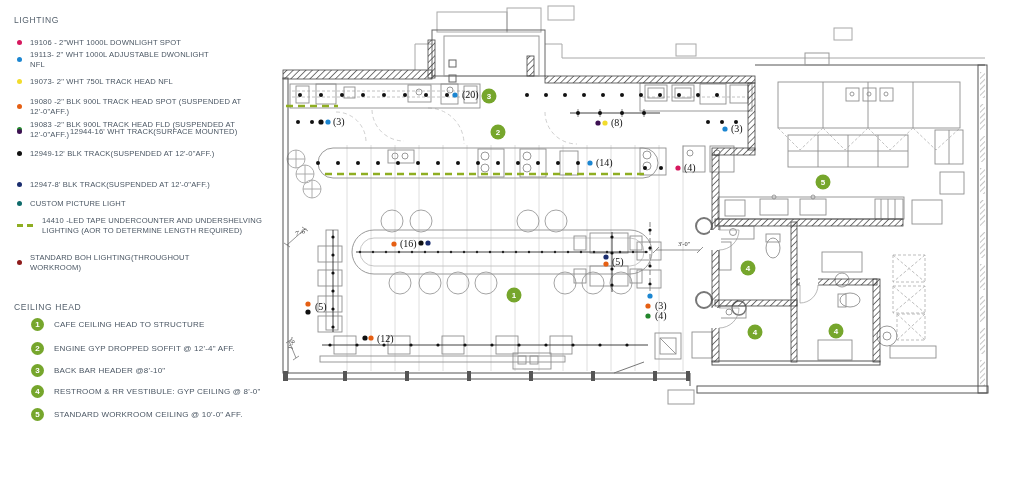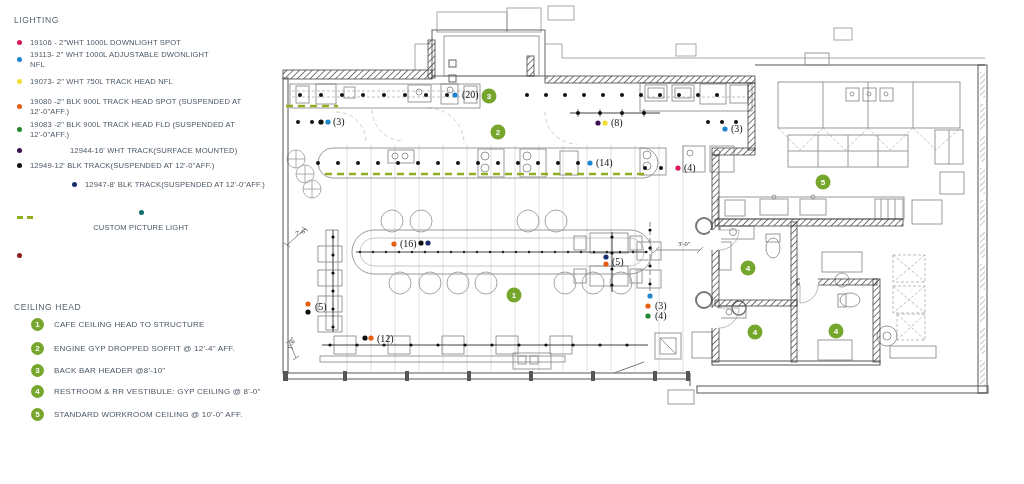--- a/index.html
+++ b/index.html
@@ -502,41 +502,43 @@
         <span>19073- 2" WHT 750L TRACK HEAD NFL</span>
       </div>
       <div class="lrow" style="top: 97px;">
         <span class="mdot" style="background: rgb(229, 95, 19);"></span>
         <span>19080 -2" BLK 900L TRACK HEAD SPOT (SUSPENDED AT<br>12'-0"AFF.)</span>
       </div>
       <div class="lrow" style="top: 120px;">
         <span class="mdot" style="background: rgb(35, 134, 44);"></span>
         <span>19083 -2" BLK 900L TRACK HEAD FLD (SUSPENDED AT<br>12'-0"AFF.)</span>
       </div>
-      <div class="lrow" style="top: 146px; gap: 48px;">
+      <div class="lrow" style="top: 127px; gap: 48px;">
         <span class="mdot" style="background: rgb(61, 17, 82);"></span>
         <span>12944-16' WHT TRACK(SURFACE MOUNTED)</span>
       </div>
-      <div class="lrow" style="top: 161px;">
+      <div class="lrow" style="top: 149px;">
         <span class="mdot" style="background: rgb(17, 17, 17);"></span>
         <span>12949-12' BLK TRACK(SUSPENDED AT 12'-0"AFF.)</span>
       </div>
-      <div class="lrow" style="top: 180px; justify-content: flex-end;">
+      <div class="lrow" style="top: 180px;">
         <span class="mdot" style="background: rgb(26, 45, 110);"></span>
         <span>12947-8' BLK TRACK(SUSPENDED AT 12'-0"AFF.)</span>
       </div>
-      <div class="lrow" style="top: 210px; flex-direction: column;">
+      <div class="lrow" style="top: 199px;">
         <span class="mdot" style="background: rgb(15, 107, 107);"></span>
         <span>CUSTOM PICTURE LIGHT</span>
       </div>
       <div class="lrow" style="top: 216px;">
         <span class="mdash" style="background: repeating-linear-gradient(90deg, rgb(143, 174, 34) 0px, rgb(143, 174, 34) 6px, transparent 6px, transparent 10px);"></span>
+        <span>14410 -LED TAPE UNDERCOUNTER AND UNDERSHELVING<br>LIGHTING (AOR TO DETERMINE LENGTH REQUIRED)</span>
       </div>
       <div class="lrow" style="top: 253px;">
         <span class="mdot" style="background: rgb(142, 27, 27);"></span>
+        <span>STANDARD BOH LIGHTING(THROUGHOUT<br>WORKROOM)</span>
       </div>
     </div>
   <div class="leg-title" id="t-ceil">CEILING HEAD</div>
   <div id="ceiling-list">
       <div class="crow" style="top: 318px;">
         <span class="cnum" style="background: rgb(118, 166, 44);">1</span>
         <span>CAFE CEILING HEAD TO STRUCTURE</span>
       </div>
       <div class="crow" style="top: 342px;">
         <span class="cnum" style="background: rgb(118, 166, 44);">2</span>

